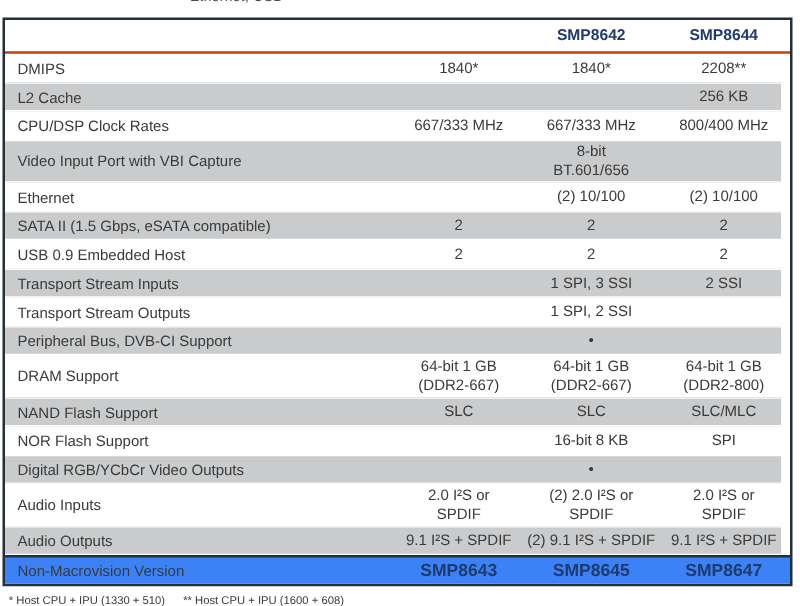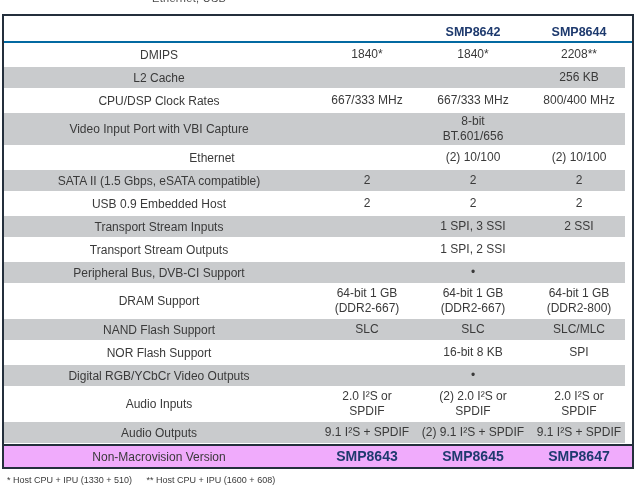--- a/index.html
+++ b/index.html
@@ -26,31 +26,31 @@
     min-height:23px; font-size:12px; color:#3a3a3a;
     box-sizing:border-box;
   }
   .row.h2 { min-height:34px; }
   .row.gray {
     background:linear-gradient(to right, #c9cbcd 0, #c9cbcd calc(100% - 7px), #ffffff calc(100% - 7px));
     box-shadow: inset 0 1px 0 #ffffff, inset 0 -1px 0 #ffffff;
   }
   .cell { box-sizing:border-box; }
   .cell.label {
-    flex:1 1 auto; text-align:center;
+    flex:1 1 auto; padding-left:10px; text-align:left;
   }
   .cell.val {
     width:106px; text-align:center; white-space:pre-line; line-height:1.25;
   }
   .row.header-row {
-    min-height:27px; border-bottom:2px solid #0369a1;
-    color:#1e3a6e; font-weight:bold; font-size:12.5px;align-items:flex-end;
+    min-height:27px; border-bottom:2px solid #c2410c;
+    color:#1e3a6e; font-weight:bold; font-size:12.5px;
   }
   .row.footer-row {
-    border-top:2px solid #242f3c; min-height:23px; background:#f0abfc;
+    border-top:2px solid #242f3c; min-height:23px; background:#3b82f6;
   }
   .row.footer-row .cell.val { color:#1e3a6e; font-weight:bold; font-size:14px; }
 
   .footnotes {
     position:absolute; left:7px; top:475px; font-size:9px; color:#3a3a3a;
   }
   .footnotes .fn2 { margin-left:12px; }
 </style>
 </head>
 <body>

